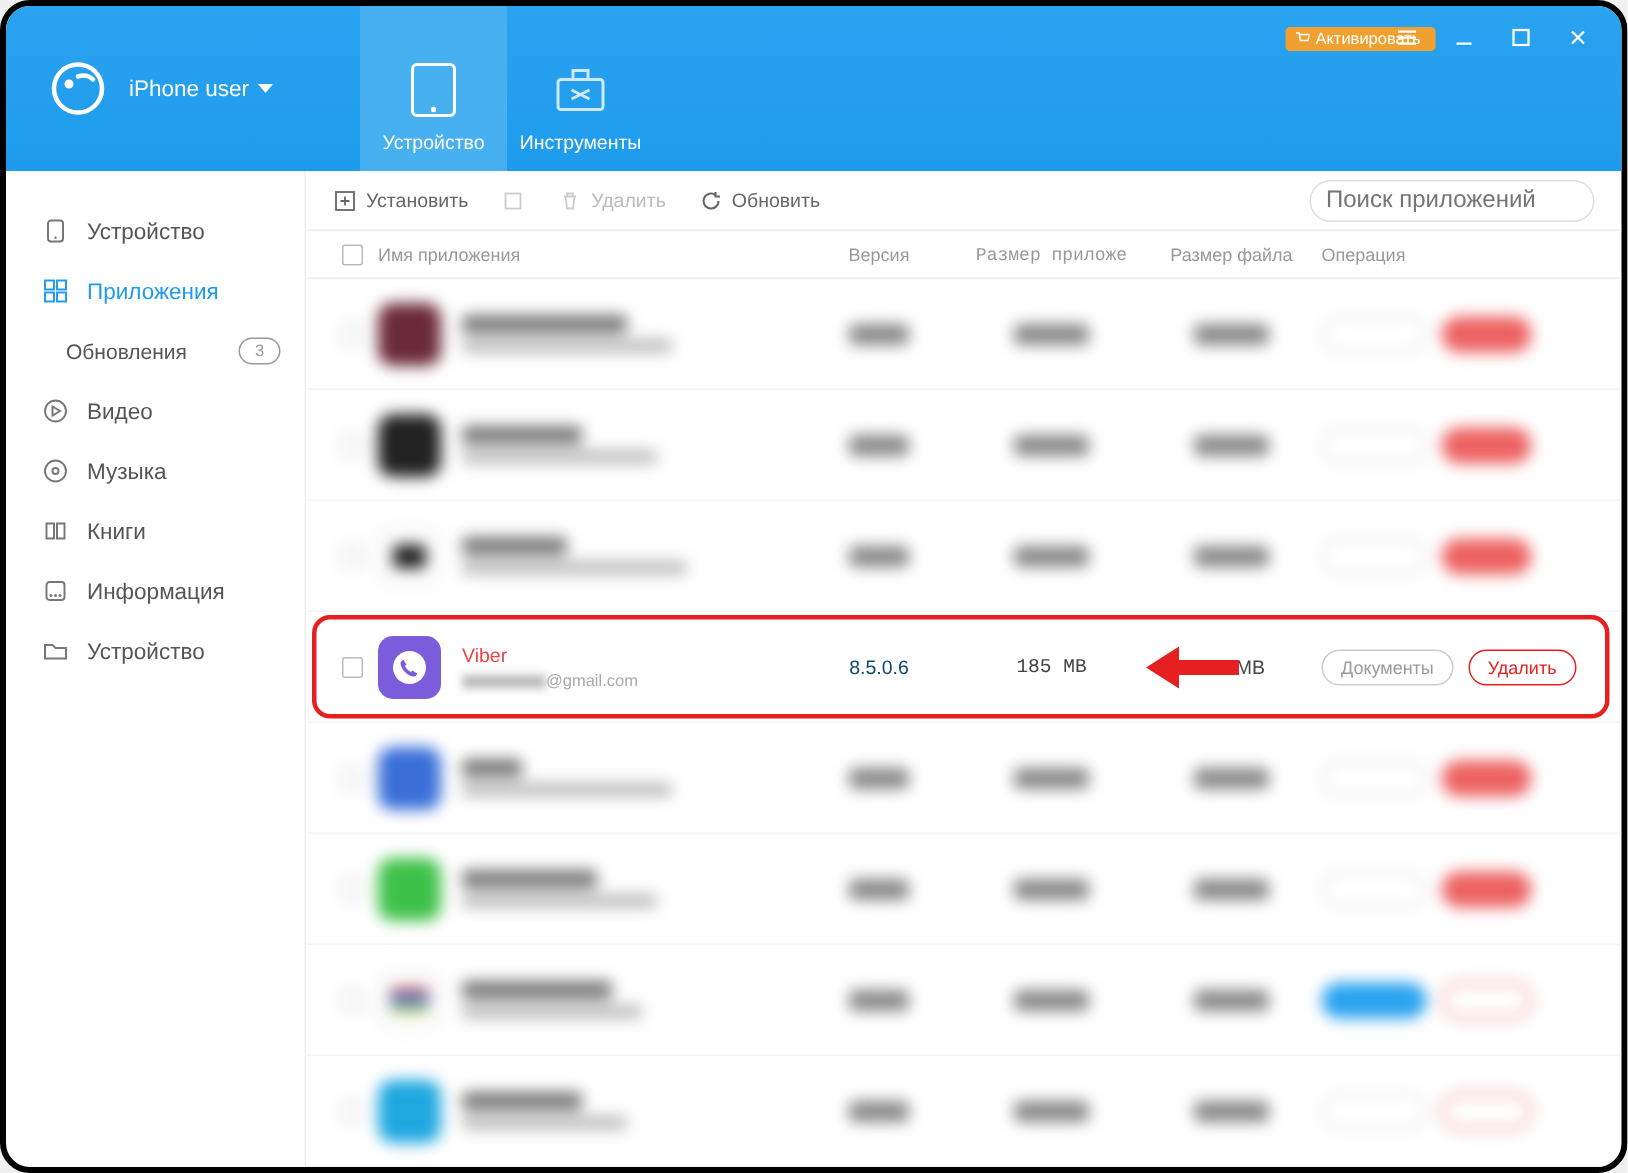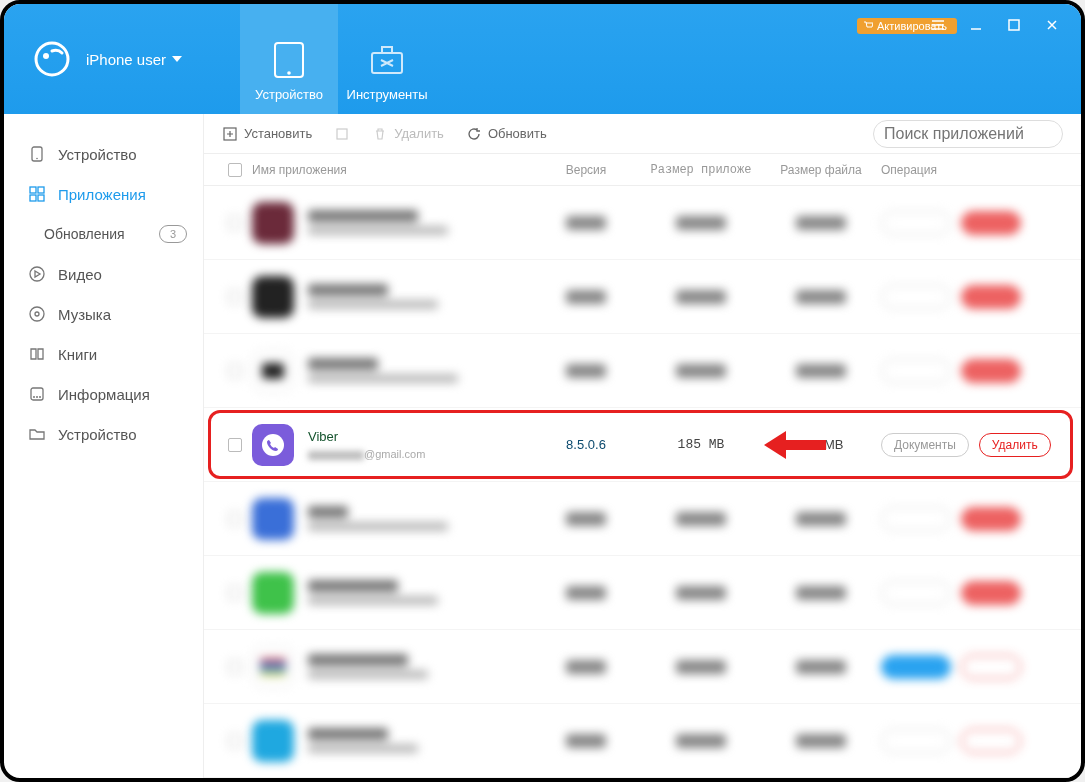--- a/index.html
+++ b/index.html
@@ -397,21 +397,21 @@
               <div class="chk"></div>
             </div>
           <div class="col-name" style="display:flex;align-items:center">
             <div class="app-icon" style="background:#7b5cdb">
               <svg width="26" height="26" viewBox="0 0 26 26">
                   <circle cx="13" cy="13" r="11" fill="#fff"></circle>
                   <path d="M9 8c-1 0-2 1-2 2 0 4 5 9 9 9 1 0 2-1 2-2l-3-2-1 1c-2-1-3-2-4-4l1-1z" fill="#7b5cdb"></path>
                 </svg>
             </div>
             <div class="app-name-box">
-              <div style="color:#14532d">Viber</div>
+              <div style="color:#ef4444">Viber</div>
               <div class="app-sub"><span style="filter:blur(3px);display:inline-block;width:56px;height:9px;background:#bbb;border-radius:2px;vertical-align:middle"></span><span>@gmail.com</span></div>
             </div>
           </div>
           <div class="col-ver" style="color:#0c4a6e">8.5.0.6</div>
           <div class="col-app" style="color:#444">185 MB</div>
           <div class="col-file" style="color:#444">306 MB</div>
           <div class="col-ops ops">
             <div class="pill">Документы</div>
             <div class="pill red">Удалить</div>
           </div>

